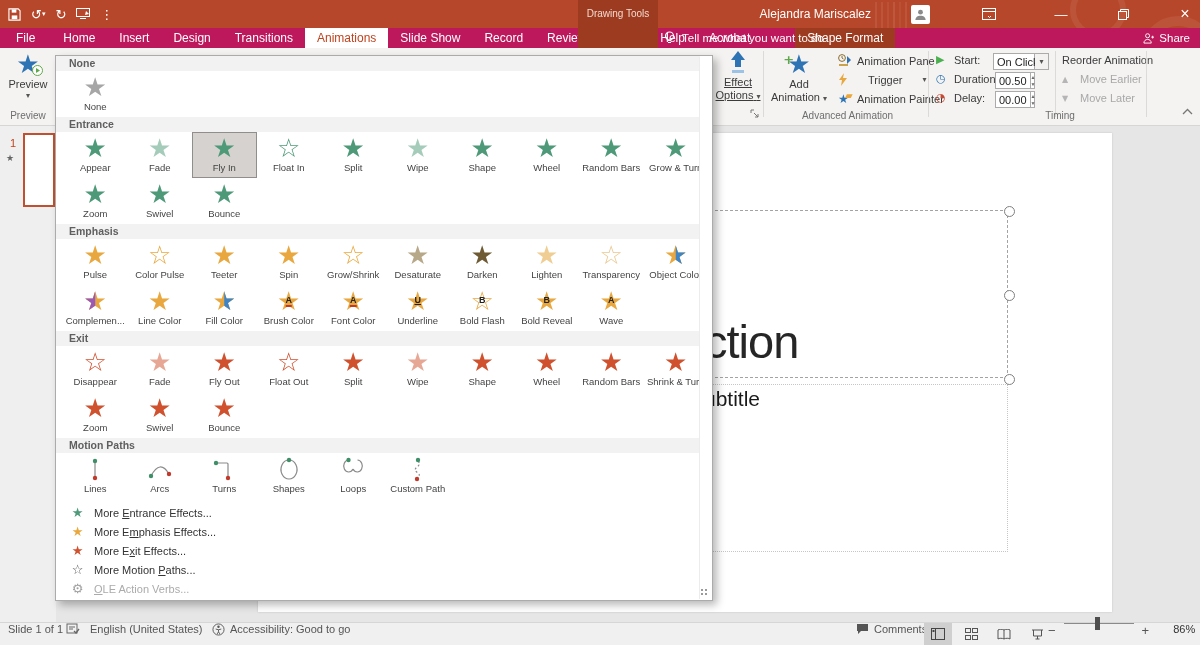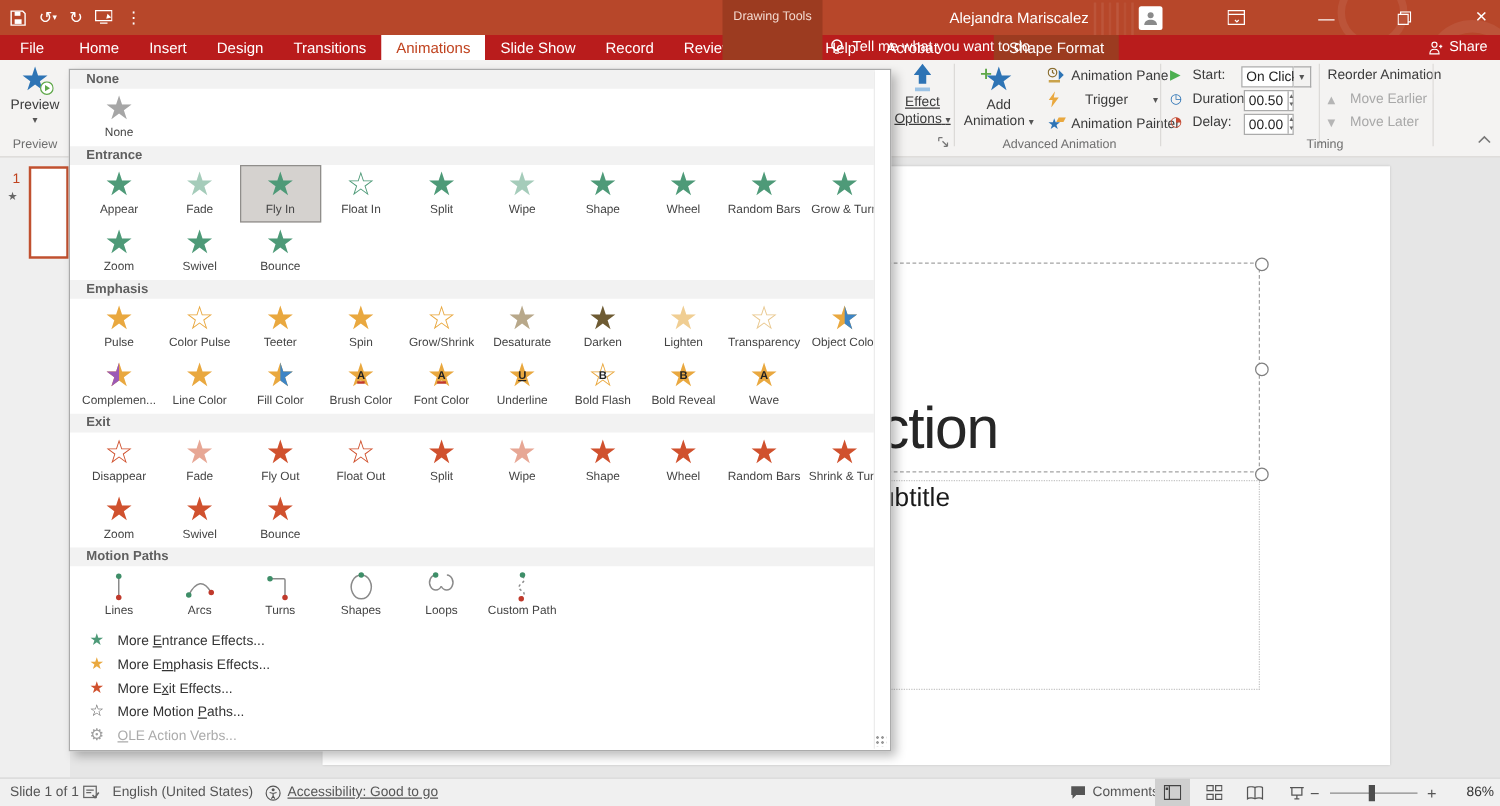--- a/index.html
+++ b/index.html
@@ -2,21 +2,21 @@
 <html><head>
 <meta charset="utf-8">
 <style>
   html,body{margin:0;padding:0;}
   body{width:1200px;height:645px;overflow:hidden;position:relative;
        font-family:"Liberation Sans","DejaVu Sans",sans-serif;
        background:#E6E6E6;-webkit-font-smoothing:antialiased;}
 
   
   #titlebar{position:absolute;left:0;top:0;width:1200px;height:28px;background:#B7472A;z-index:30;}
-  #tabsrow{position:absolute;left:0;top:28px;width:1200px;height:20px;background:#b91c1c;z-index:30;}
+  #tabsrow{position:absolute;left:0;top:28px;width:1200px;height:20px;background:#be185d;z-index:30;}
   #ctx-block{position:absolute;left:578px;top:0;width:80px;height:48px;background:#9C3B20;z-index:31;}
   #ctx-label{position:absolute;left:0;top:0;width:80px;height:28px;line-height:28px;text-align:center;
              color:#F3D9CF;font-size:10px;}
   .deco{position:absolute;border-radius:50%;border:6px solid rgba(255,255,255,.07);z-index:30;pointer-events:none;}
   .deco.d1{left:1070px;top:-18px;width:44px;height:44px;}
   .deco.d2{left:1140px;top:16px;width:56px;height:56px;border-width:10px;}
   .deco.d3{left:875px;top:2px;width:2px;height:44px;border:none;border-radius:0;background:rgba(255,255,255,.08);box-shadow:6px 0 rgba(255,255,255,.08),12px 0 rgba(255,255,255,.06),18px 0 rgba(255,255,255,.09),24px 0 rgba(255,255,255,.05),30px 0 rgba(255,255,255,.08);}
 
   #qat{position:absolute;left:8px;top:0;height:28px;display:flex;align-items:center;gap:10px;color:#fff;z-index:32;}
   .qbtn{font-size:13px;color:#fff;display:flex;align-items:center;cursor:default;}
@@ -86,21 +86,21 @@
   #thumb-box{position:absolute;left:23px;top:8px;width:32px;height:74px;background:#fff;border:2px solid #C0502F;box-sizing:border-box;}
   #slide{position:absolute;left:258px;top:133px;width:854px;height:479px;background:#fff;z-index:4;box-shadow:0 0 2px rgba(0,0,0,.15);}
   #titlebox{position:absolute;left:300px;top:210px;width:708px;height:168px;border:1px dashed #A3A3A3;box-sizing:border-box;z-index:6;}
   #subtitlebox{position:absolute;left:300px;top:384px;width:708px;height:168px;border:1px dotted #C6C6C6;box-sizing:border-box;z-index:6;}
   .handle{position:absolute;width:9px;height:9px;background:#fff;border:1px solid #7F7F7F;border-radius:50%;z-index:7;}
   #slide-title-text{position:absolute;left:704px;top:314px;font-size:47px;color:#262626;z-index:6;letter-spacing:-1px;}
   #slide-subtitle-text{position:absolute;left:704px;top:387px;font-size:21px;color:#1a1a1a;z-index:6;}
 
   
   #statusbar{position:absolute;left:0;top:622px;width:1200px;height:23px;background:#F0F0F0;border-top:1px solid #D6D6D6;box-sizing:border-box;z-index:20;font-size:11px;color:#555;}
-  .sb{position:absolute;top:0;height:22px;display:flex;align-items:center;gap:5px;white-space:nowrap;}
+  .sb{position:absolute;top:0;height:22px;display:flex;gap:5px;white-space:nowrap;}
   .viewbtn{width:28px;height:22px;display:flex;align-items:center;justify-content:center;}
   .viewbtn.active{background:#CFCFCF;}
   #zoomtrack{width:70px;height:1px;background:#8a8a8a;position:relative;}
   #zoomtick{position:absolute;left:35px;top:-4px;width:1px;height:8px;background:#8a8a8a;}
   #zoomthumb{position:absolute;left:31px;top:-6px;width:5px;height:13px;background:#4d4d4d;}
   svg{display:block;}
 </style>
 </head>
 <body>
 
@@ -599,21 +599,21 @@
   <div class="sb" style="left:66px;">
     <svg width="14" height="13" viewBox="0 0 14 13">
         <rect x="1" y="1" width="10" height="9" fill="none" stroke="#666"></rect>
         <path d="M3 4h6M3 6h4" stroke="#666"></path>
         <path d="M8 8l2 2 3-4" fill="none" stroke="#666" stroke-width="1.3"></path>
       </svg>
   </div>
   <div class="sb" style="left:90px;">
       <span>English (United States)</span>
     </div>
-  <div class="sb" style="left:212px;text-decoration:underline;">
+  <div class="sb" style="left:212px;">
     <svg width="13" height="13" viewBox="0 0 14 14">
         <circle cx="7" cy="7" r="6" fill="none" stroke="#555"></circle>
         <circle cx="7" cy="4" r="1.3" fill="#555"></circle>
         <path d="M4 6.5l3 .8 3-.8M7 7.3v2.2l-1.5 2.3M7 9.5l1.5 2.3" fill="none" stroke="#555"></path>
       </svg>
     <span>Accessibility: Good to go</span>
   </div>
 
   <div class="sb" style="left:814px;margin-top:48px;">
     <svg width="12" height="11" viewBox="0 0 12 11">

